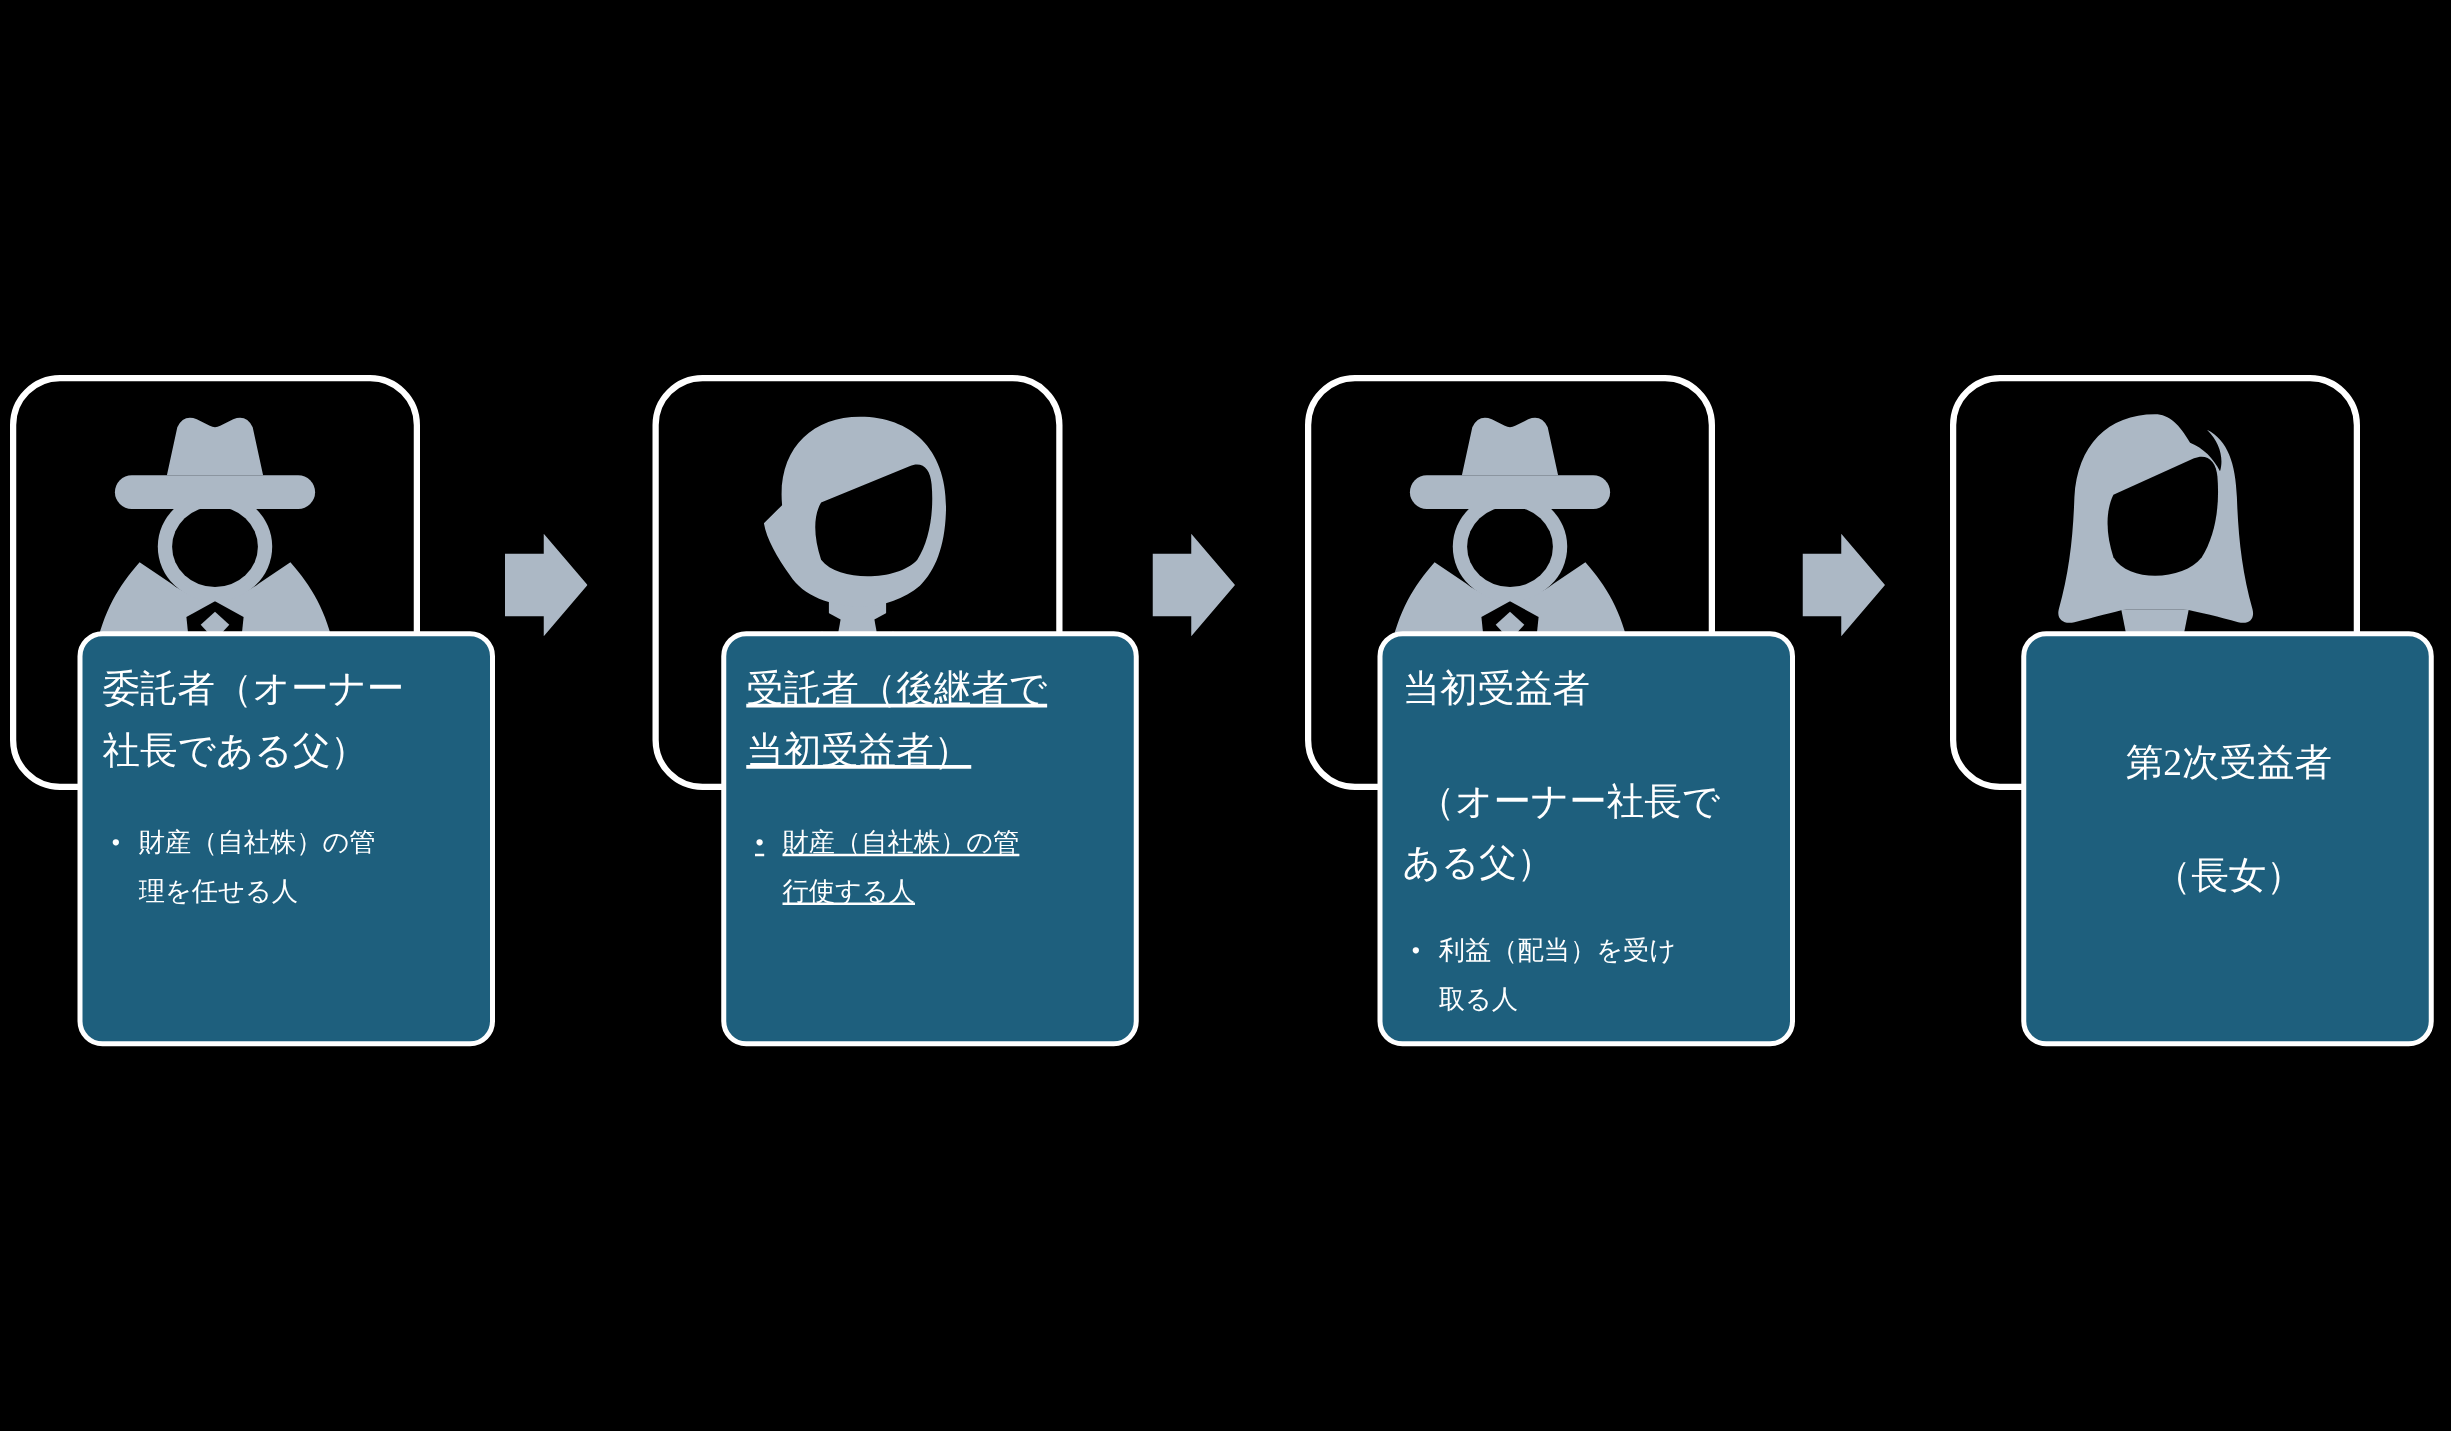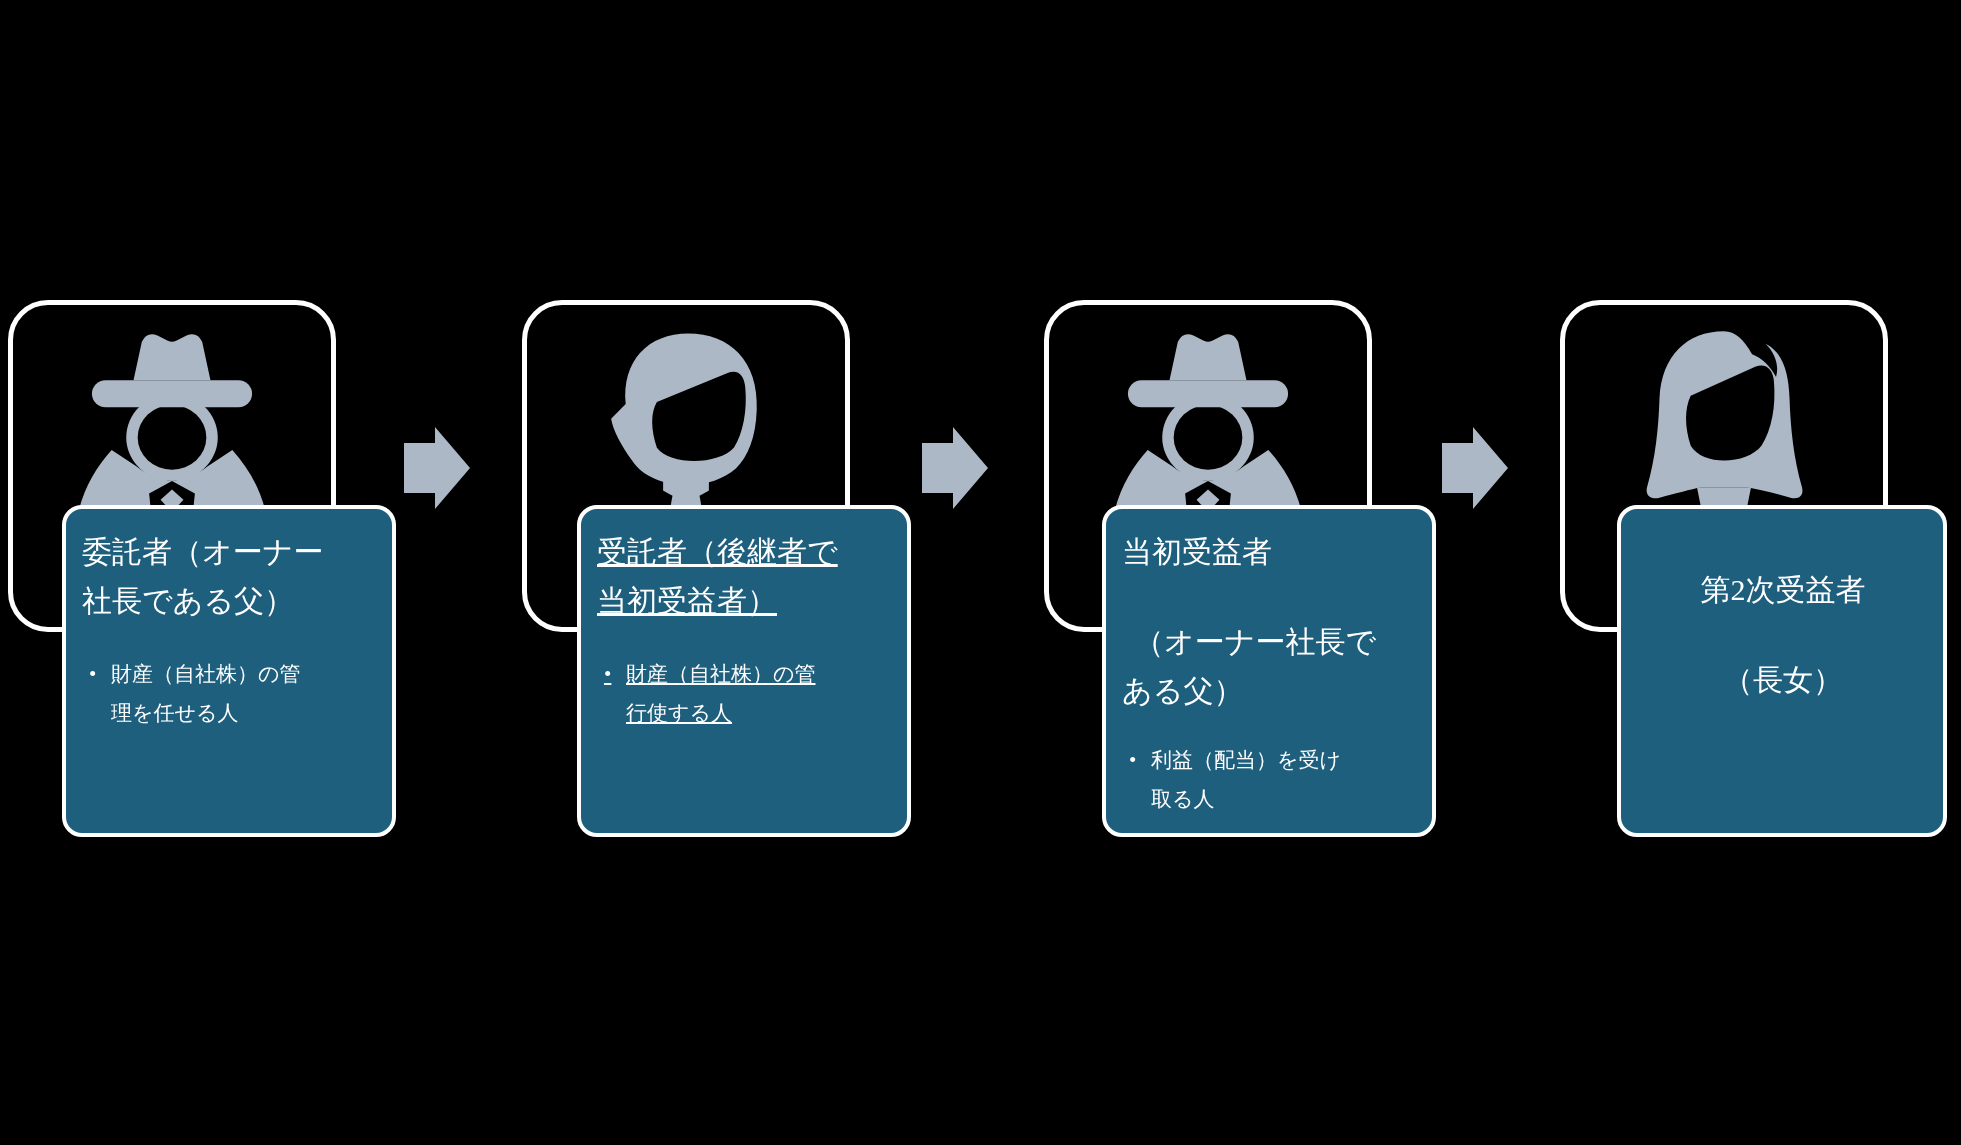--- a/index.html
+++ b/index.html
@@ -17,21 +17,21 @@
          border-radius:20px;color:var(--text,#fff);z-index:3;}
   .p1{left:62px;} .p2{left:577px;text-decoration:underline;} .p3{left:1102px;font-family:Liberation Serif, serif;} .p4{left:1617px;width:330px;}
   .panel-body{padding:18px 14px 0 16px;}
   .title,.subtitle{font-size:30px;line-height:49px;}
   .subtitle{margin-top:41px;}
   .tline.indent{padding-left:12px;}
   .bullets{display:flex;margin-top:30px;font-size:21px;line-height:39px;}
   .p3 .bullets{margin-top:26px;}
   .dot{width:22px;padding-left:7px;flex:0 0 auto;}
   .btext{flex:1;}
-  .p4 .panel-body{padding-top:56px;text-align:center;font-family:Liberation Serif, serif;}
+  .p4 .panel-body{padding-top:77px;text-align:center;font-family:Liberation Serif, serif;}
   .p4 .subtitle{}
   .ic-grey{fill:var(--icon-fill,#acb8c5);}
   .ic-dark{fill:var(--background,#000);}
   .arrow polygon{fill:var(--arrow-fill,#acb8c5);}
 </style>
 </head>
 <body>
 
 <div class="stage">
 

